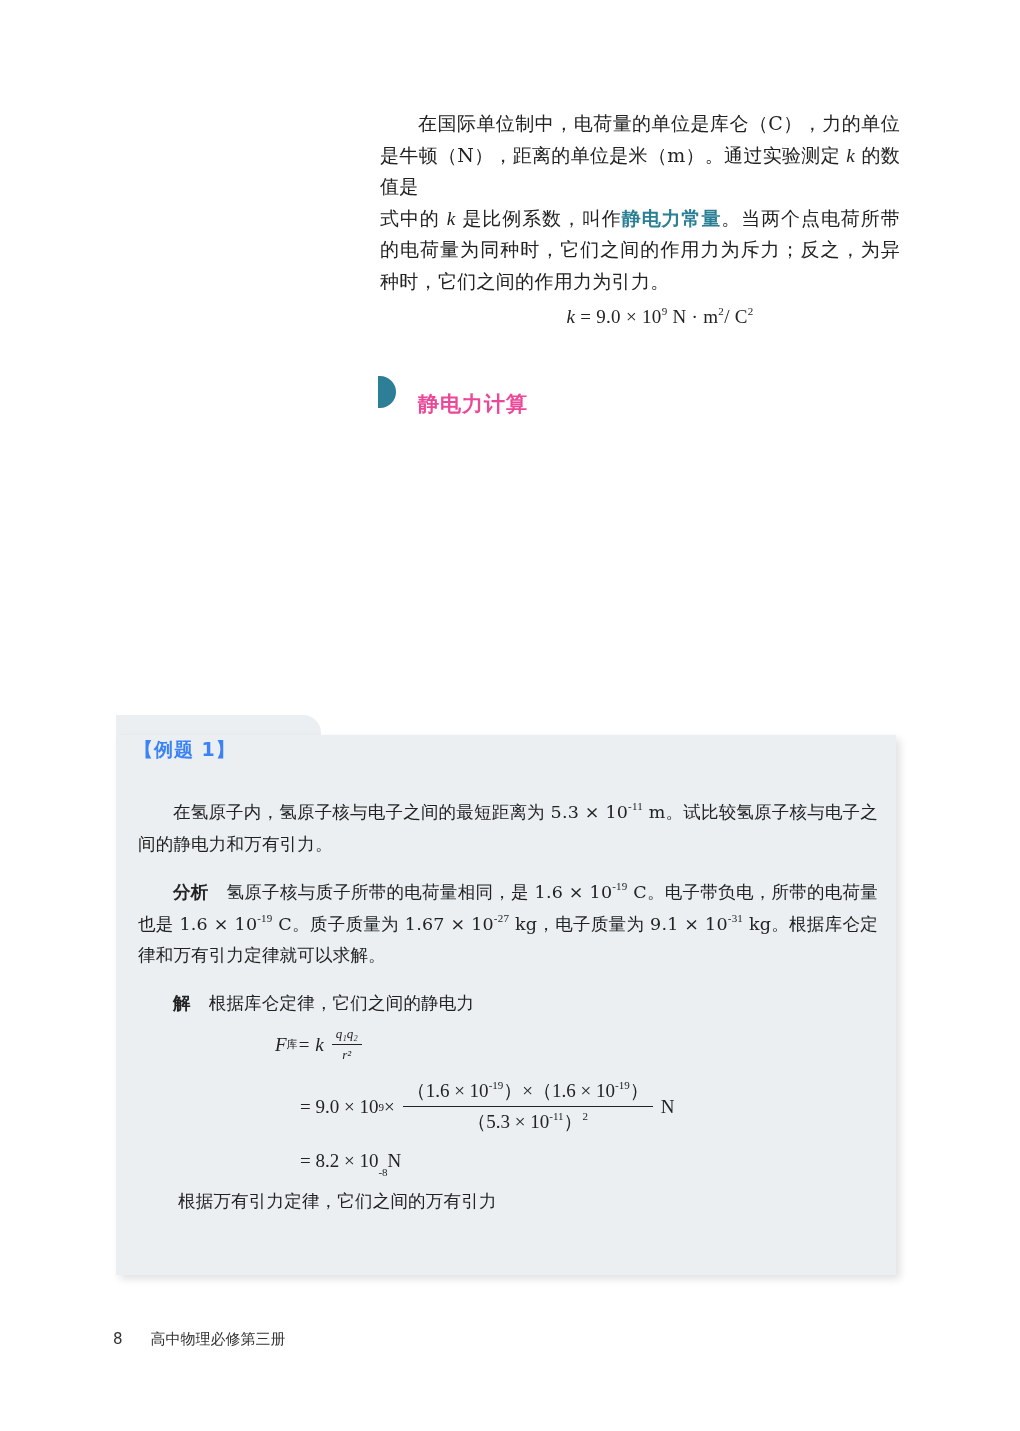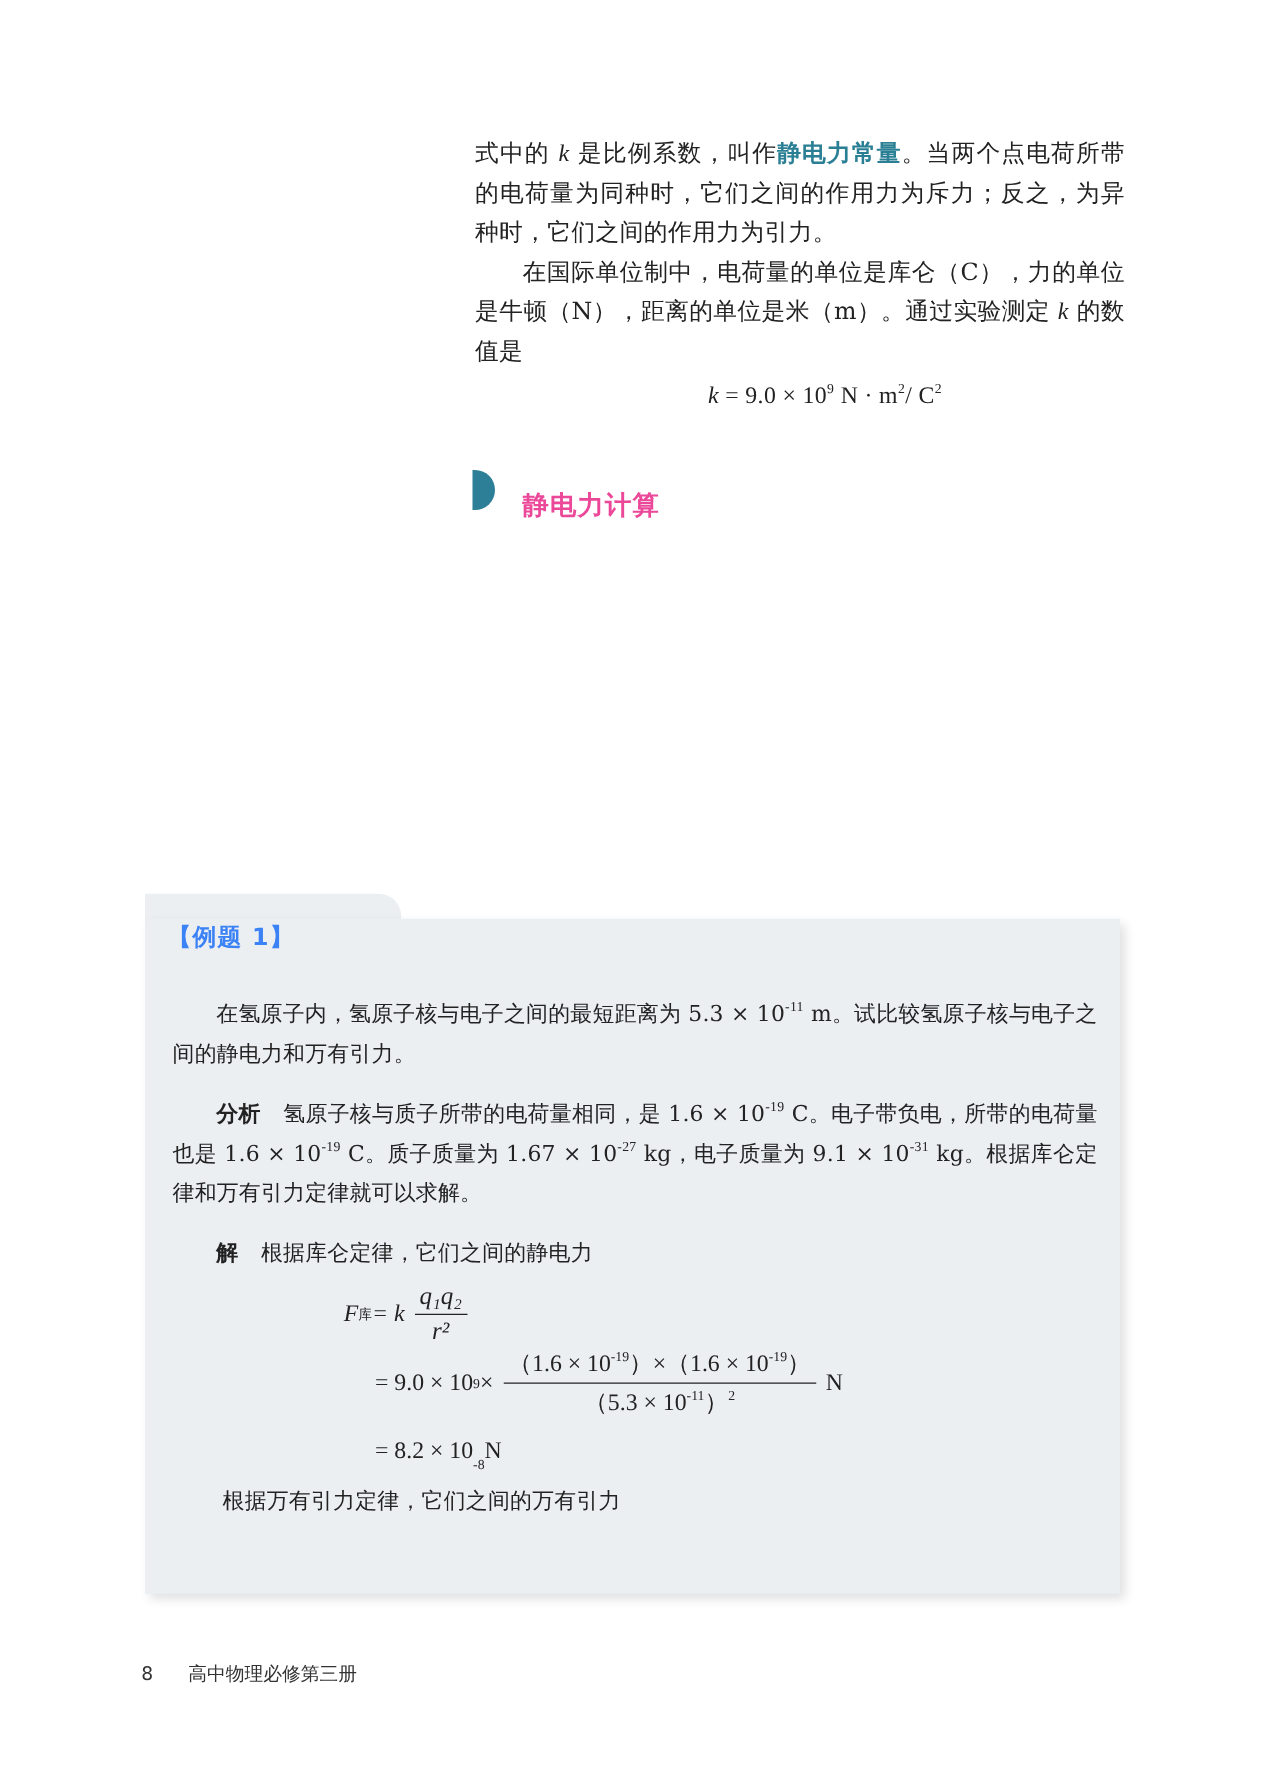--- a/index.html
+++ b/index.html
@@ -98,37 +98,37 @@
       position: absolute;
       font-family: "Liberation Serif", "DejaVu Serif", serif;
       font-size: 19px;
       color: #222;
       display: flex; align-items: center;
       white-space: nowrap;
     }
     .frac { display: inline-flex; flex-direction: column; align-items: center; margin: 0 8px; vertical-align: middle; }
     .frac .num { border-bottom: 1.2px solid #222; padding: 0 4px 2px 4px; }
     .frac .den { padding-top: 2px; }
-    .frac.small .num, .frac.small .den { font-style: italic; font-size: 20px; }
+    .frac.small .num, .frac.small .den { font-style: italic; font-size: 13px; }
 
     .footer {
       position: absolute;
       left: 113px; top: 1330px;
       font-family: "DejaVu Sans", "Liberation Sans", sans-serif;
       font-size: 15px;
       color: #333;
       display: flex; gap: 28px;
     }
   </style>
 </head>
 <body>
 
 <div class="main-col">
+  <p class="para indent"><span>在国际单位制中，电荷量的单位是库仑（C），力的单位是牛顿（N），距离的单位是米（m）。通过实验测定 </span><i class="math">k</i><span> 的数值是</span></p>
   <p class="para"><span>式中的 </span><i class="math">k</i><span> 是比例系数，叫作</span><span class="kw">静电力常量</span><span>。当两个点电荷所带的电荷量为同种时，它们之间的作用力为斥力；反之，为异种时，它们之间的作用力为引力。</span></p>
-  <p class="para indent"><span>在国际单位制中，电荷量的单位是库仑（C），力的单位是牛顿（N），距离的单位是米（m）。通过实验测定 </span><i class="math">k</i><span> 的数值是</span></p>
   <div class="formula-center math"><i>k</i><span> = 9.0 × 10</span><sup>9</sup><span> N · m</span><sup>2</sup><span>/ C</span><sup>2</sup></div>
 </div>
 
 <div class="section-head">
   <div class="section-marker"></div>
   <div class="section-title">静电力计算</div>
 </div>
 
 <div class="section-body">
 </div>

